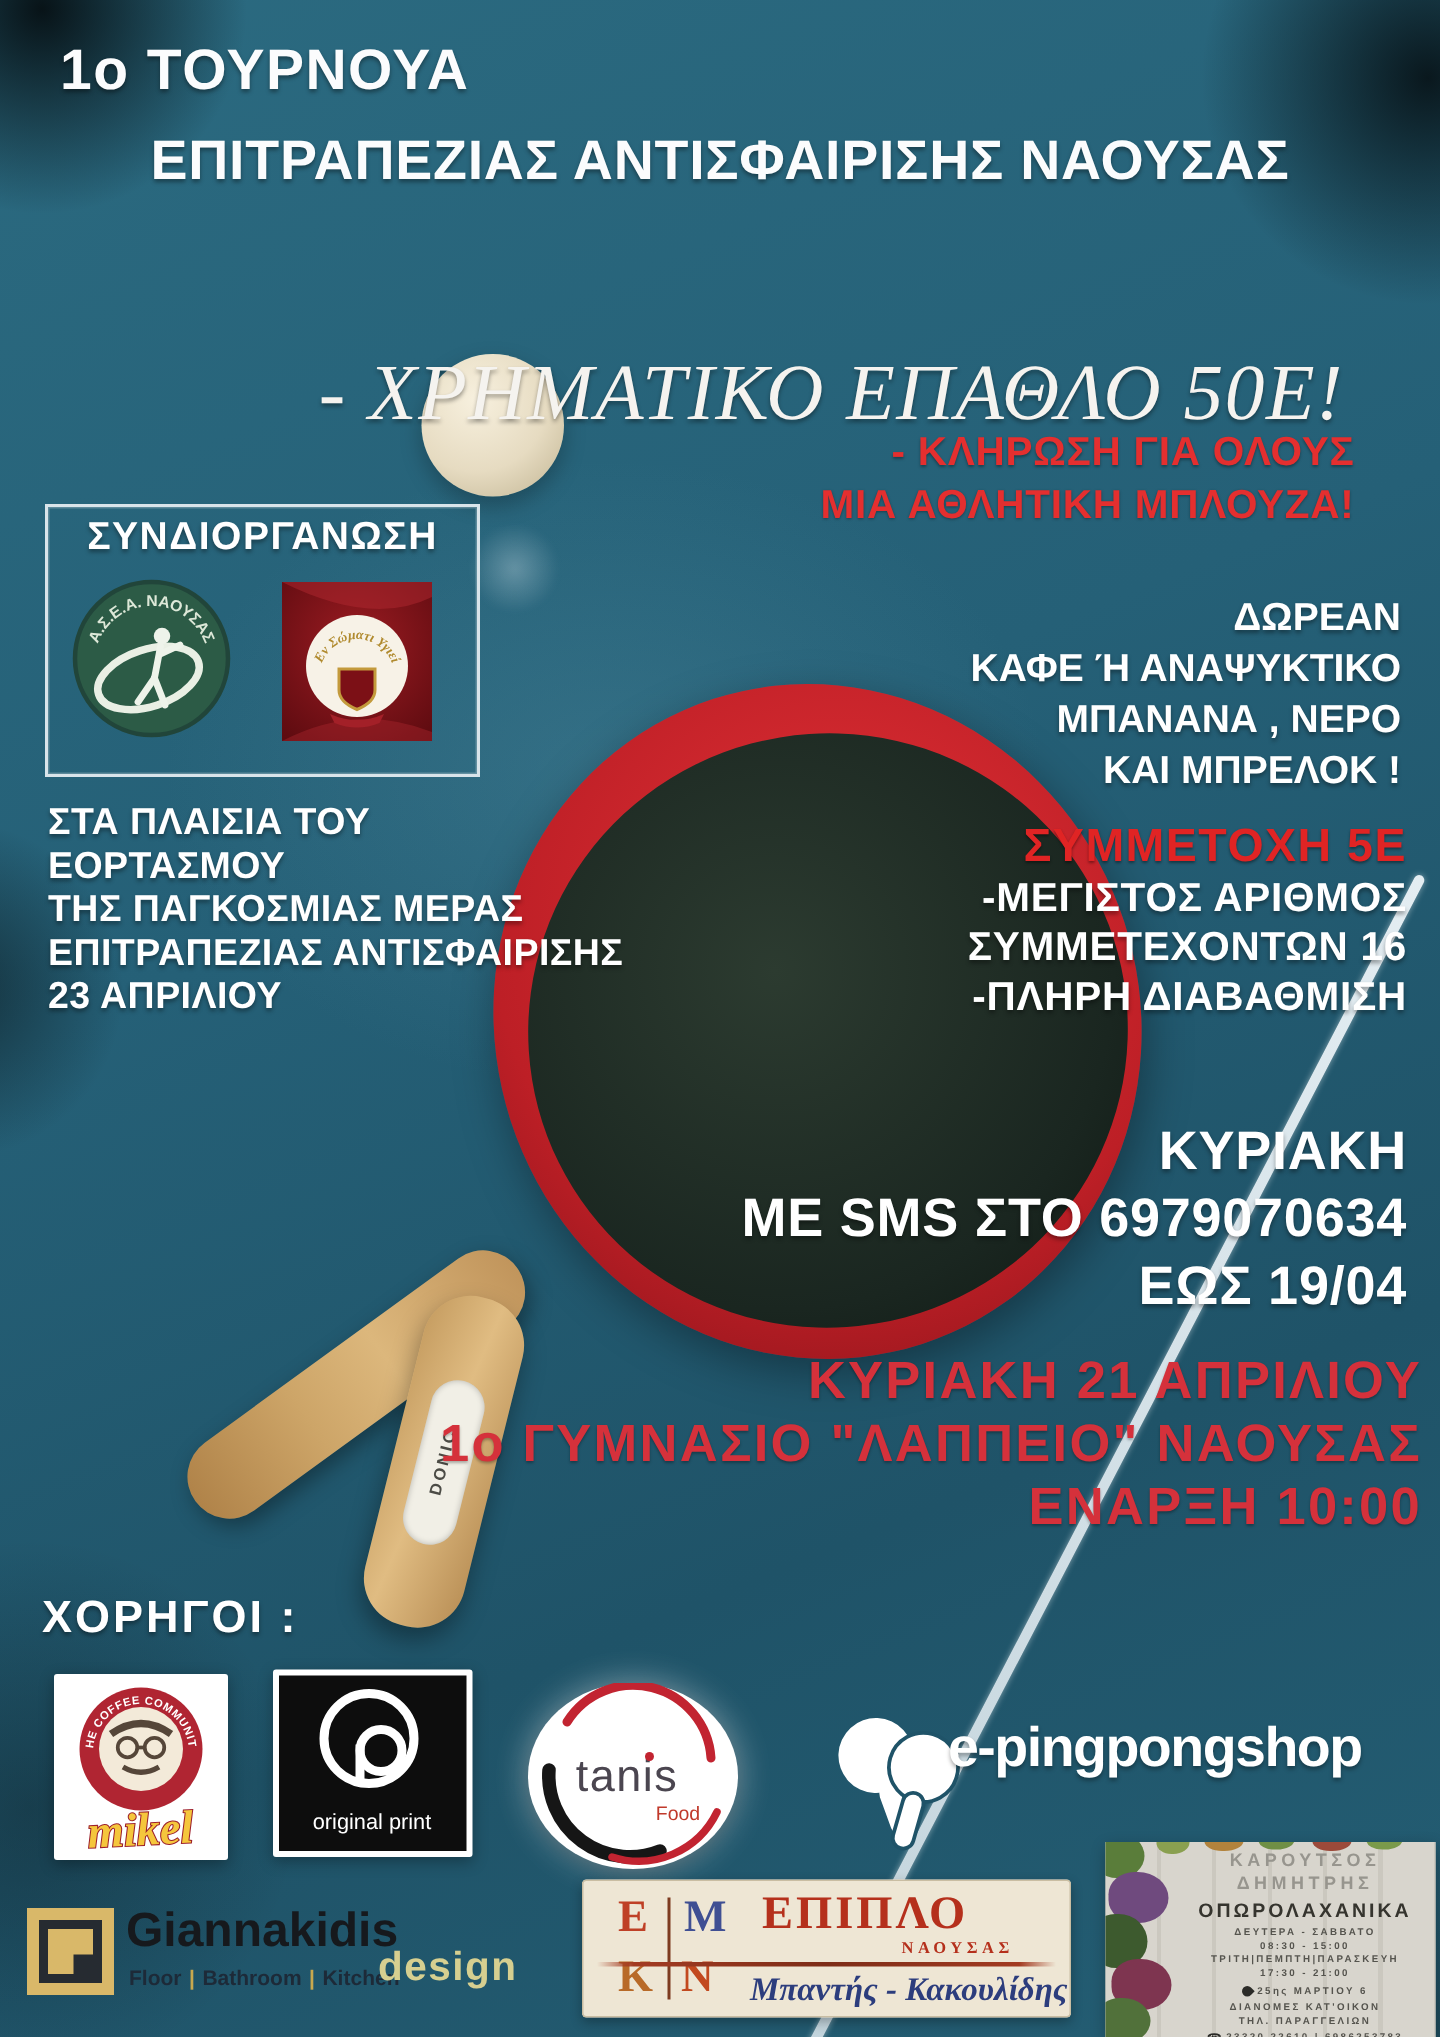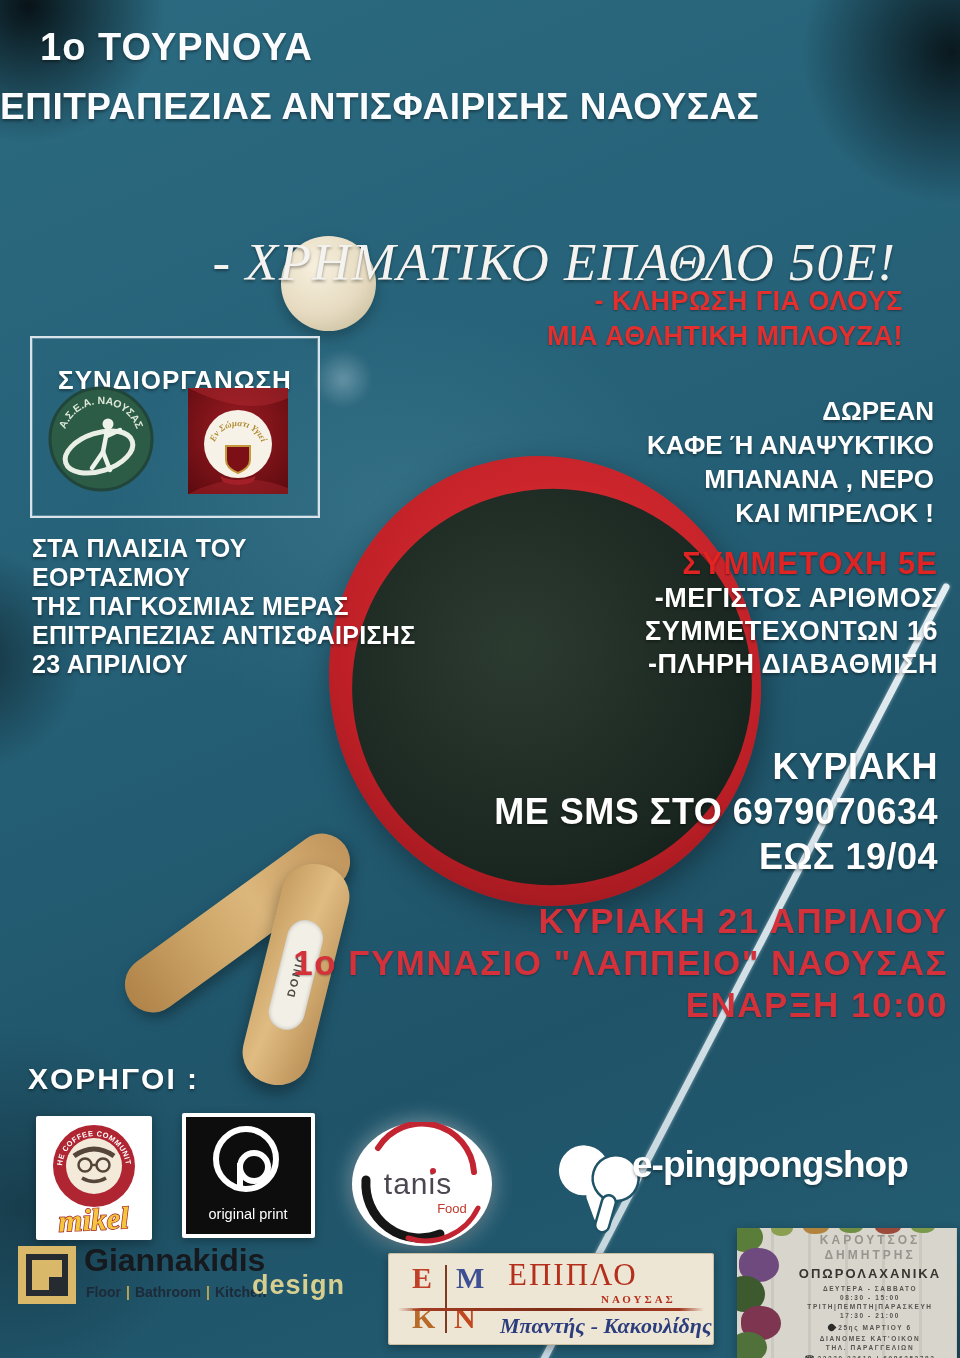--- a/index.html
+++ b/index.html
@@ -43,32 +43,32 @@
     color:#4b4b45;letter-spacing:2px;}
   .ball{position:absolute;left:281px;top:236px;width:95px;height:95px;border-radius:50%;
     background:radial-gradient(circle at 38% 32%,#f7f0de,#e6dbc1 55%,#cfc3a4 82%,#bdb08f);
     box-shadow:0 6px 14px rgba(0,0,0,.25);}
   .ball-reflection{position:absolute;left:312px;top:350px;width:62px;height:58px;border-radius:50%;
     background:radial-gradient(circle,rgba(210,228,236,.35),rgba(210,228,236,0) 70%);filter:blur(2px);}
   
   .t-shadow{text-shadow:0 2px 3px rgba(0,0,0,.38);}
   .title-line1{position:absolute;left:0;right:0;top:26px;font-size:38px;
     font-weight:bold;color:#fbfcfd;letter-spacing:1px;padding-left:40px;}
-  .title-line2{position:absolute;left:0;right:0;top:86px;font-size:37px;
+  .title-line2{position:absolute;left:0;right:0;top:86px;text-align:center;font-size:37px;
     font-weight:bold;color:#fbfcfd;letter-spacing:.5px;}
   .prize{position:absolute;right:64px;top:232px;font-family:"Liberation Serif",serif;
     font-style:italic;font-size:53px;color:#f5f3ef;letter-spacing:1px;}
   .raffle{position:absolute;right:57px;top:284px;text-align:right;font-size:27px;font-weight:bold;
     color:#e42f2f;line-height:35px;letter-spacing:.5px;text-shadow:0 1px 2px rgba(0,0,0,.35);}
   .freebies{position:absolute;right:26px;top:394px;text-align:right;font-size:26px;font-weight:bold;
     color:#fff;line-height:34px;}
   .org-box{position:absolute;left:30px;top:336px;width:286px;height:178px;
     border:2px solid #d9e4ea;box-shadow:0 0 0 1px rgba(255,255,255,.25) inset;}
   .org-heading{position:absolute;left:0;right:0;top:4px;text-align:center;font-size:26px;
-    font-weight:bold;color:#fff;letter-spacing:1px;margin-top:23px;}
+    font-weight:bold;color:#fff;letter-spacing:1px;}
   .org-logo-asea{position:absolute;left:16px;top:48px;width:106px;height:106px;}
   .org-logo-somati{position:absolute;left:156px;top:50px;width:100px;height:106px;}
   .occasion{position:absolute;left:32px;top:534px;font-size:25px;font-weight:bold;color:#fff;
     line-height:29px;letter-spacing:.3px;}
   .entry{position:absolute;right:22px;top:546px;text-align:right;}
   .entry-fee{font-size:31px;font-weight:bold;color:#e02424;letter-spacing:1px;line-height:36px;
     text-shadow:0 1px 2px rgba(0,0,0,.4);}
   .entry-line{font-size:27px;font-weight:bold;color:#fff;line-height:33px;letter-spacing:.5px;}
   .registration{position:absolute;right:22px;top:744px;text-align:right;font-size:36px;
     font-weight:bold;color:#fff;line-height:45px;letter-spacing:.5px;}
@@ -79,38 +79,38 @@
   
   .card{position:absolute;box-shadow:0 3px 10px rgba(0,0,0,.3);}
   .mikel-card{left:36px;top:1116px;width:116px;height:124px;background:#fff;border-radius:2px;}
   .oprint-card{left:182px;top:1113px;width:133px;height:125px;background:#fff;border-radius:2px;}
   .oprint-inner{position:absolute;inset:4px;background:#0d0d0d;}
   .tanis-card{left:352px;top:1122px;width:140px;height:124px;background:#fff;border-radius:50%;
     box-shadow:0 0 22px rgba(255,255,255,.45),0 4px 10px rgba(0,0,0,.25);}
   .epps{position:absolute;left:552px;top:1128px;width:92px;height:110px;}
   .epps-text{position:absolute;left:632px;top:1144px;font-size:37px;font-weight:bold;color:#fff;
     letter-spacing:-1px;text-shadow:0 2px 3px rgba(0,0,0,.35);}
-  .gianna{position:absolute;left:18px;top:1240px;width:340px;height:80px;}
+  .gianna{position:absolute;left:18px;top:1266px;width:340px;height:80px;}
   .gianna-square{position:absolute;left:0;top:6px;width:58px;height:58px;background:#d9b869;}
   .gianna-square-ring{position:absolute;inset:8px;border:6px solid #262b31;}
   .gianna-square-dot{position:absolute;right:14px;bottom:14px;width:13px;height:13px;background:#262b31;}
   .gianna-name{position:absolute;left:66px;top:2px;font-size:32px;font-weight:bold;color:#16191d;
     letter-spacing:0;}
   .gianna-tag{position:absolute;left:68px;top:44px;font-size:14px;font-weight:bold;color:#1d2a38;}
   .gianna-tag .sep{color:#c8a84e;padding:0 5px;}
   .gianna-accent{position:absolute;left:234px;top:30px;font-size:27px;font-weight:bold;
     color:#d6cf90;letter-spacing:1px;}
   .epiplo-card{left:388px;top:1253px;width:326px;height:92px;background:#eee6d4;border-radius:3px;
     box-shadow:0 0 0 1px #c9bda2 inset,0 3px 8px rgba(0,0,0,.3);
     font-family:"Liberation Serif",serif;}
   .epiplo-letter{position:absolute;font-size:30px;font-weight:bold;}
   .epiplo-div-v{position:absolute;left:57px;top:12px;width:2px;height:68px;background:#7d3b20;}
   .epiplo-line{position:absolute;left:10px;right:10px;top:55px;height:3px;
     background:linear-gradient(90deg,transparent,#a33b22 8%,#7d2d18 50%,#a33b22 92%,transparent);}
-  .epiplo-name{position:absolute;left:120px;top:4px;font-size:31px;font-weight:normal;color:#b5301c;
+  .epiplo-name{position:absolute;left:120px;top:4px;font-size:31px;font-weight:bold;color:#b5301c;
     letter-spacing:2px;}
   .epiplo-sub{position:absolute;left:213px;top:40px;font-size:11px;font-weight:bold;color:#b5301c;
     letter-spacing:3px;}
   .epiplo-owners{position:absolute;left:112px;top:60px;font-size:22px;font-weight:bold;
     font-style:italic;color:#2c3d7d;}
   .karo-card{left:737px;top:1228px;width:220px;height:130px;overflow:hidden;border-radius:0;
     background:
       repeating-linear-gradient(90deg,#d8d5cd 0 34px,#cbc8bf 34px 37px),
       #d4d1c9;}
   .karo-veg{position:absolute;border-radius:46% 54% 52% 48%;}

